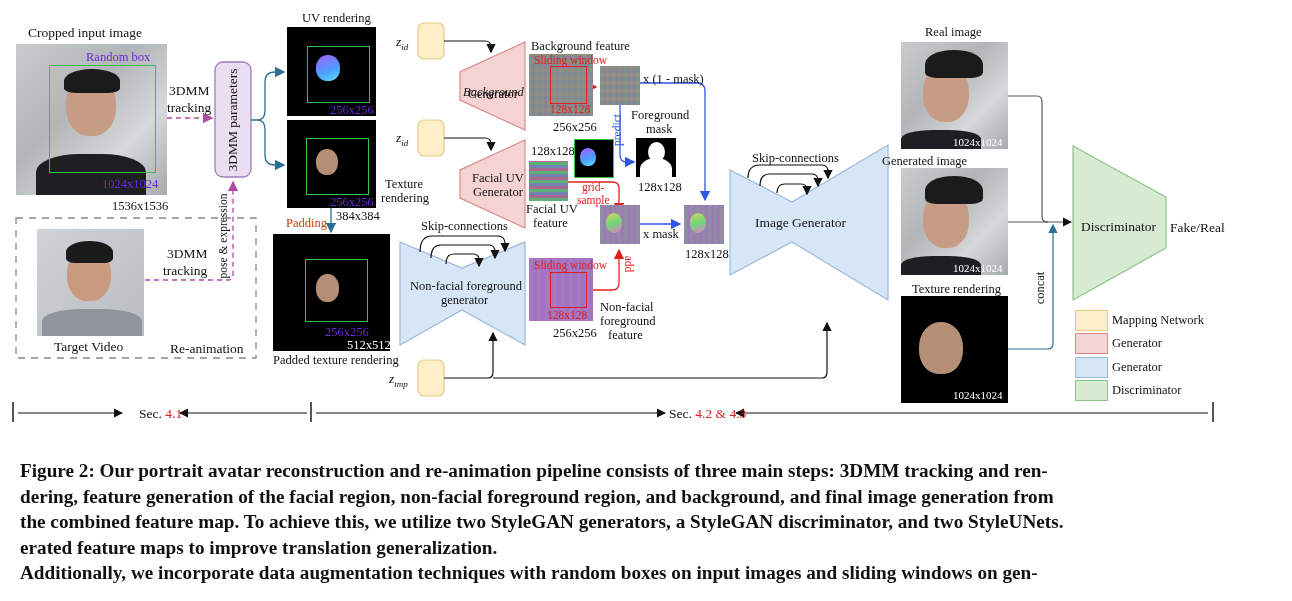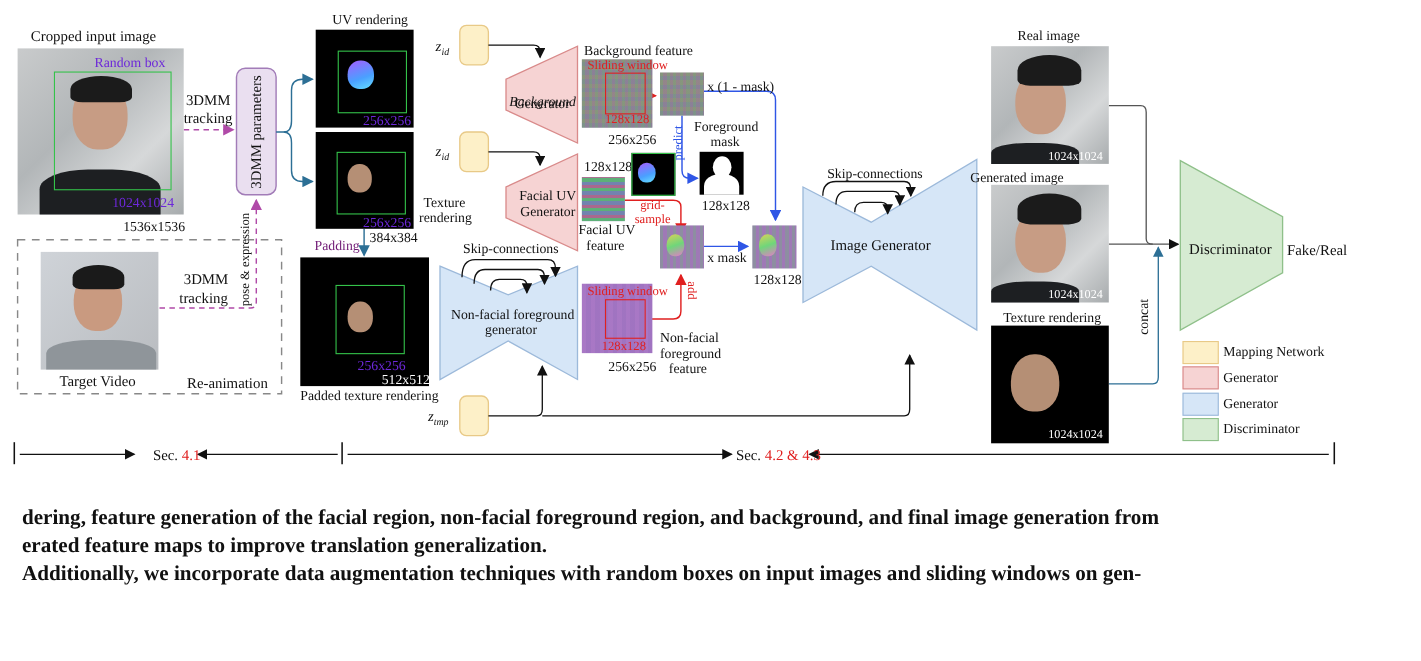--- a/index.html
+++ b/index.html
@@ -4,21 +4,21 @@
 <style>
   html, body { margin:0; padding:0; background:#ffffff; }
   body { width:1292px; height:601px; position:relative; overflow:hidden;
          font-family:"Liberation Serif", "DejaVu Serif", serif; color:#111; }
   #diagram { position:absolute; left:0; top:0; width:1292px; height:430px; }
   .lbl { position:absolute; font-size:12.5px; line-height:1; white-space:nowrap; color:#111; }
   .lbl.big { font-size:13.5px; }
   .lbl.green { color:#6d28d9; }
   .lbl.white { color:#fff; }
   .lbl.red { color:#e02020; }
-  .lbl.blue { color:#701a75; }
+  .lbl.blue { color:#c2410c; }
   .lbl.ctr { text-align:center; }
   .img { position:absolute; overflow:hidden; }
   .photo { background:linear-gradient(135deg,#c9cbcc 0%,#b2b6b8 40%,#d6d8d9 70%,#a7abad 100%); }
   .blackbox { background:#000; }
   .gbox { position:absolute; border:1.5px solid #34c24a; box-sizing:border-box; }
   .feat-bg { background:
       repeating-linear-gradient(90deg, rgba(120,160,110,.35) 0 3px, rgba(160,110,150,.35) 3px 6px),
       repeating-linear-gradient(0deg, rgba(110,130,170,.35) 0 4px, rgba(150,150,110,.3) 4px 8px), #8a8f8e; }
   .feat-uv { background:
       repeating-linear-gradient(0deg, rgba(80,220,120,.55) 0 3px, rgba(220,90,160,.55) 3px 6px, rgba(120,140,230,.5) 6px 9px), #6d7a78; }
@@ -271,16 +271,18 @@
       <span style="position:absolute;left:0;top:0;width:31px;height:19px;background:#d6ebd2;border:1.2px solid #8fc08a;"></span>
       <span class="lbl" style="left:37px;top:4px;">Discriminator</span>
     </div>
   </div>
 
   <span class="lbl big" style="left:139px;top:407px;"><span>Sec. </span><span style="color:#e02020;">4.1</span></span>
   <span class="lbl big" style="left:669px;top:407px;"><span>Sec. </span><span style="color:#e02020;">4.2 &amp; 4.3</span></span>
 </div>
 
 <div class="caption">
+  <div>Figure 2: Our portrait avatar reconstruction and re-animation pipeline consists of three main steps: 3DMM tracking and ren-</div>
   <div>dering, feature generation of the facial region, non-facial foreground region, and background, and final image generation from</div>
+  <div>the combined feature map. To achieve this, we utilize two StyleGAN generators, a StyleGAN discriminator, and two StyleUNets.</div>
   <div>erated feature maps to improve translation generalization.</div>
   <div>Additionally, we incorporate data augmentation techniques with random boxes on input images and sliding windows on gen-</div>
 </div>
 
 </body></html>

